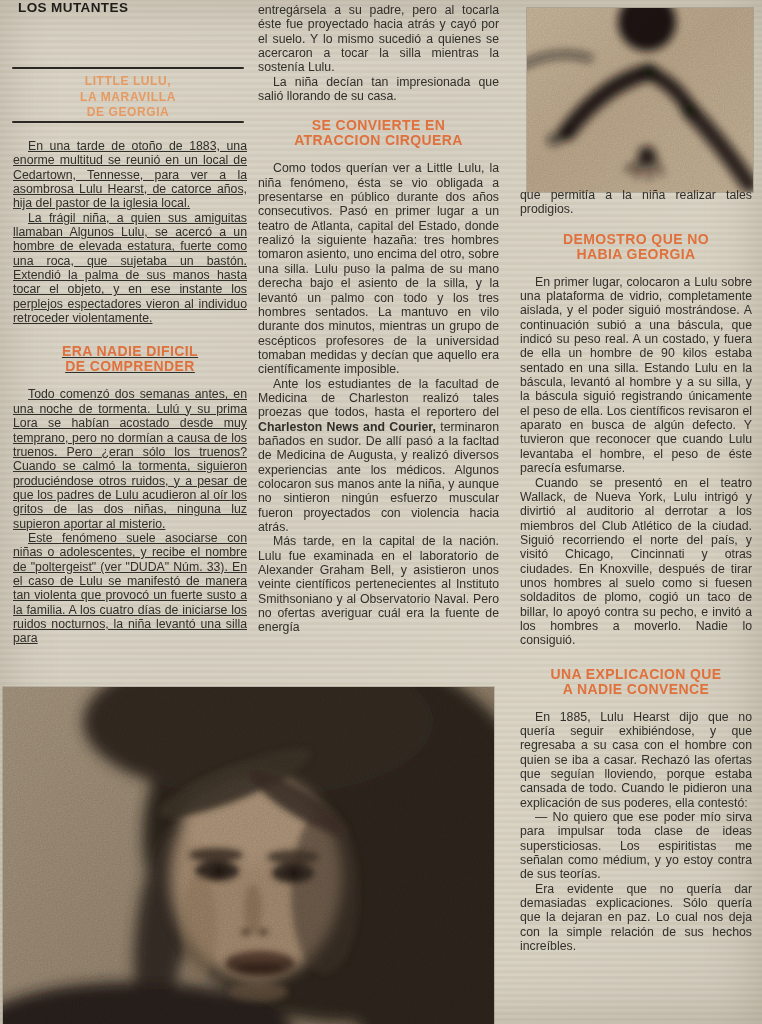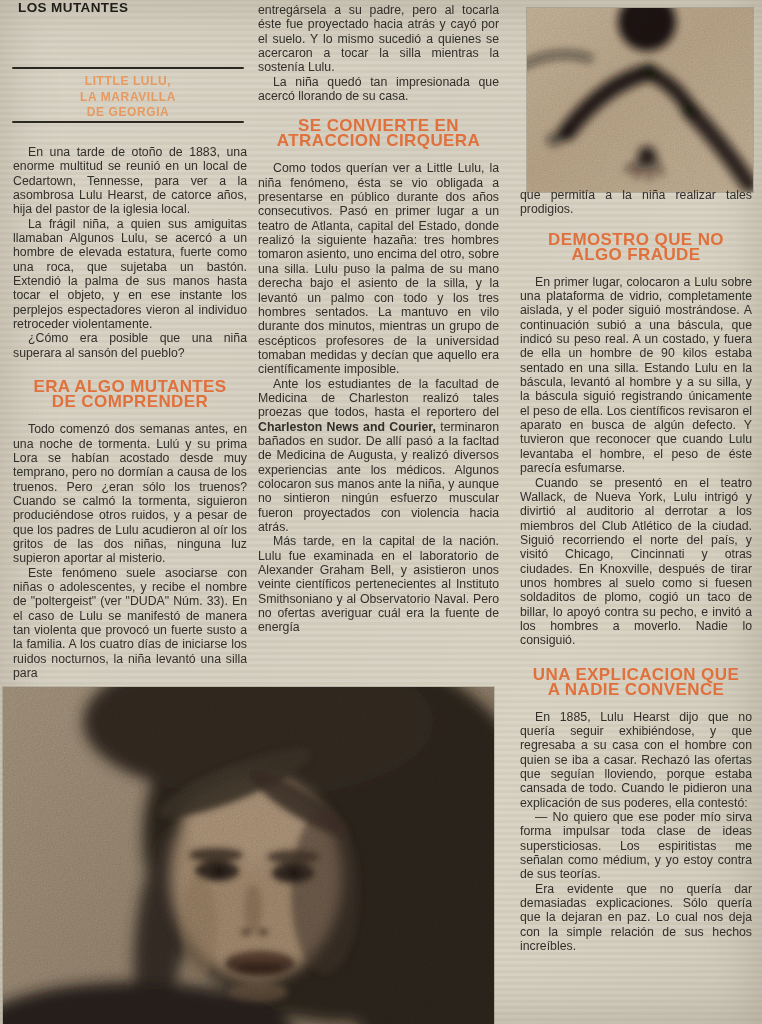--- a/index.html
+++ b/index.html
@@ -19,28 +19,28 @@
   }
   .rule{position:absolute;height:2px;background:#2b2823;border-radius:1px;}
   .rule1{left:12px;top:67px;width:232px;}
   .rule2{left:12px;top:121px;width:232px;}
   .title{
     position:absolute;left:12px;top:74px;width:232px;
     white-space:pre-line;text-align:center;
     color:#e69a62;font-weight:700;font-size:12px;line-height:15.5px;letter-spacing:.6px;
   }
   .col{position:absolute;font-size:12.3px;line-height:14.35px;text-align:justify;}
-  .col1{left:13px;top:145px;width:234px;}
+  .col1{left:13px;top:139px;width:234px;text-decoration:underline;}
   .col2{left:258px;top:3px;width:241px;}
   .col3{left:520px;top:188px;width:232px;}
   .p{margin:0;text-indent:15px;}
   .p.cont{text-indent:0;}
   .shead{
     color:#e0713c;font-weight:700;text-align:center;white-space:pre-line;
-    font-size:17px;line-height:15px;letter-spacing:.4px;
+    font-size:14px;line-height:15px;letter-spacing:.4px;
     margin:15px 0 13px 0;text-indent:0;
   }
   .shead.more-top{margin-top:19px;}
   b{font-weight:700;}
   .photo{position:absolute;overflow:hidden;}
   .photo svg{display:block;}
   .photo-top{left:527px;top:8px;width:226px;height:184px;box-shadow:0 0 0 1px rgba(80,70,55,.25);}
   .photo-bottom{left:3px;top:687px;width:491px;height:337px;box-shadow:0 0 0 1px rgba(80,70,55,.2);}
 </style>
 </head>
@@ -152,43 +152,42 @@
         <ellipse cx="255" cy="305" rx="30" ry="10" fill="#8d7258" opacity="0.5"></ellipse>
       </g>
       <rect width="491" height="337" fill="#b89a76" opacity="0.10"></rect>
       <rect width="491" height="337" filter="url(#grain2)" opacity="0.18"></rect>
     </svg>
   </div>
 
   <div class="col col1">
     <p class="p">En una tarde de otoño de 1883, una enorme multitud se reunió en un local de Cedartown, Tennesse, para ver a la asombrosa Lulu Hearst, de catorce años, hija del pastor de la iglesia local.</p>
     <p class="p">La frágil niña, a quien sus amiguitas llamaban Algunos Lulu, se acercó a un hombre de elevada estatura, fuerte como una roca, que sujetaba un bastón. Extendió la palma de sus manos hasta tocar el objeto, y en ese instante los perplejos espectadores vieron al individuo retroceder violentamente.</p>
-    <p class="p">¿Cómo era posible que una niña superara al sansón del pueblo?</p>
-    <p class="p shead more-top">ERA ALGO MUTANTES
+    <p class="p shead more-top">ERA NADIE DIFICIL
 DE COMPRENDER</p>
     <p class="p">Todo comenzó dos semanas antes, en una noche de tormenta. Lulú y su prima Lora se habían acostado desde muy temprano, pero no dormían a causa de los truenos. Pero ¿eran sólo los truenos? Cuando se calmó la tormenta, siguieron produciéndose otros ruidos, y a pesar de que los padres de Lulu acudieron al oír los gritos de las dos niñas, ninguna luz supieron aportar al misterio.</p>
     <p class="p">Este fenómeno suele asociarse con niñas o adolescentes, y recibe el nombre de "poltergeist" (ver "DUDA" Núm. 33). En el caso de Lulu se manifestó de manera tan violenta que provocó un fuerte susto a la familia. A los cuatro días de iniciarse los ruidos nocturnos, la niña levantó una silla para</p>
   </div>
 
   <div class="col col2">
     <p class="p cont">entregársela a su padre, pero al tocarla éste fue proyectado hacia atrás y cayó por el suelo. Y lo mismo sucedió a quienes se acercaron a tocar la silla mientras la sostenía Lulu.</p>
-    <p class="p">La niña quedó tan impresionada que acercó llorando de su casa.</p>
+    <p class="p">La niña decían tan impresionada que salió llorando de su casa.</p>
     <p class="p shead">SE CONVIERTE EN
 ATRACCION CIRQUERA</p>
     <p class="p">Como todos querían ver a Little Lulu, la niña fenómeno, ésta se vio obligada a presentarse en público durante dos años consecutivos. Pasó en primer lugar a un teatro de Atlanta, capital del Estado, donde realizó la siguiente hazaña: tres hombres tomaron asiento, uno encima del otro, sobre una silla. Lulu puso la palma de su mano derecha bajo el asiento de la silla, y la levantó un palmo con todo y los tres hombres sentados. La mantuvo en vilo durante dos minutos, mientras un grupo de escépticos profesores de la universidad tomaban medidas y decían que aquello era científicamente imposible.</p>
     <p class="p"><span>Ante los estudiantes de la facultad de Medicina de Charleston realizó tales proezas que todos, hasta el reportero del </span><b>Charleston News and Courier,</b><span> terminaron bañados en sudor. De allí pasó a la facltad de Medicina de Augusta, y realizó diversos experiencias ante los médicos. Algunos colocaron sus manos ante la niña, y aunque no sintieron ningún esfuerzo muscular fueron proyectados con violencia hacia atrás.</span></p>
     <p class="p">Más tarde, en la capital de la nación. Lulu fue examinada en el laboratorio de Alexander Graham Bell, y asistieron unos veinte científicos pertenecientes al Instituto Smithsoniano y al Observatorio Naval. Pero no ofertas averiguar cuál era la fuente de energía</p>
   </div>
 
   <div class="col col3">
     <p class="p cont">que permitía a la niña realizar tales prodigios.</p>
     <p class="p shead">DEMOSTRO QUE NO
-ALGO FRAUDE</p>
+HABIA GEORGIA</p>
     <p class="p">En primer lugar, colocaron a Lulu sobre una plataforma de vidrio, completamente aislada, y el poder siguió mostrándose. A continuación subió a una báscula, que indicó su peso real. A un costado, y fuera de ella un hombre de 90 kilos estaba sentado en una silla. Estando Lulu en la báscula, levantó al hombre y a su silla, y la báscula siguió registrando únicamente el peso de ella. Los científicos revisaron el aparato en busca de algún defecto. Y tuvieron que reconocer que cuando Lulu levantaba el hombre, el peso de éste parecía esfumarse.</p>
     <p class="p">Cuando se presentó en el teatro Wallack, de Nueva York, Lulu intrigó y divirtió al auditorio al derrotar a los miembros del Club Atlético de la ciudad. Siguió recorriendo el norte del país, y visitó Chicago, Cincinnati y otras ciudades. En Knoxville, después de tirar unos hombres al suelo como si fuesen soldaditos de plomo, cogió un taco de billar, lo apoyó contra su pecho, e invitó a los hombres a moverlo. Nadie lo consiguió.</p>
     <p class="p shead more-top">UNA EXPLICACION QUE
 A NADIE CONVENCE</p>
     <p class="p">En 1885, Lulu Hearst dijo que no quería seguir exhibiéndose, y que regresaba a su casa con el hombre con quien se iba a casar. Rechazó las ofertas que seguían lloviendo, porque estaba cansada de todo. Cuando le pidieron una explicación de sus poderes, ella contestó:</p>
-    <p class="p">— No quiero que ese poder mío sirva forma impulsar toda clase de ideas supersticiosas. Los espiritistas me señalan como médium, y yo estoy contra de sus teorías.</p>
+    <p class="p">— No quiero que ese poder mío sirva para impulsar toda clase de ideas supersticiosas. Los espiritistas me señalan como médium, y yo estoy contra de sus teorías.</p>
     <p class="p">Era evidente que no quería dar demasiadas explicaciones. Sólo quería que la dejaran en paz. Lo cual nos deja con la simple relación de sus hechos increíbles.</p>
   </div>
 
 </div>
 
 </body></html>

